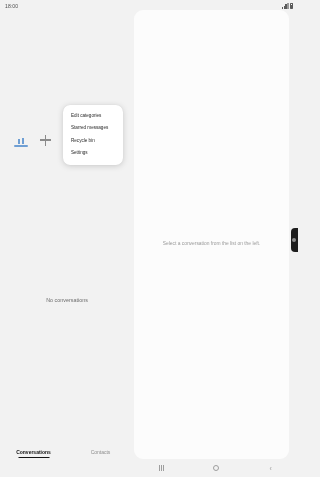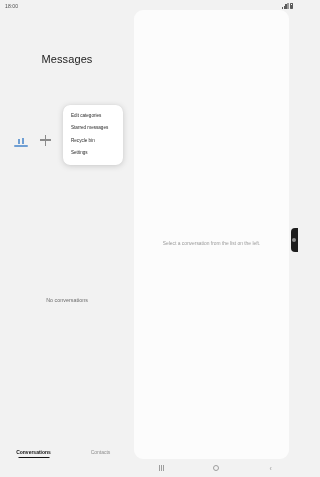--- a/index.html
+++ b/index.html
@@ -212,21 +212,20 @@
           <i></i>
           <i></i>
           <i></i>
       </span>
       <span class="battery"></span>
     </div>
   </div>
 
   <div id="left-pane">
 
-    <div id="messages-title">Messages</div>
 
     <div id="left-toolbar">
       <span id="category-icon">
         <span class="bars">
             <i></i>
             <i></i>
           </span>
         <span class="underline"></span>
       </span>
       <span id="add-icon"></span>

